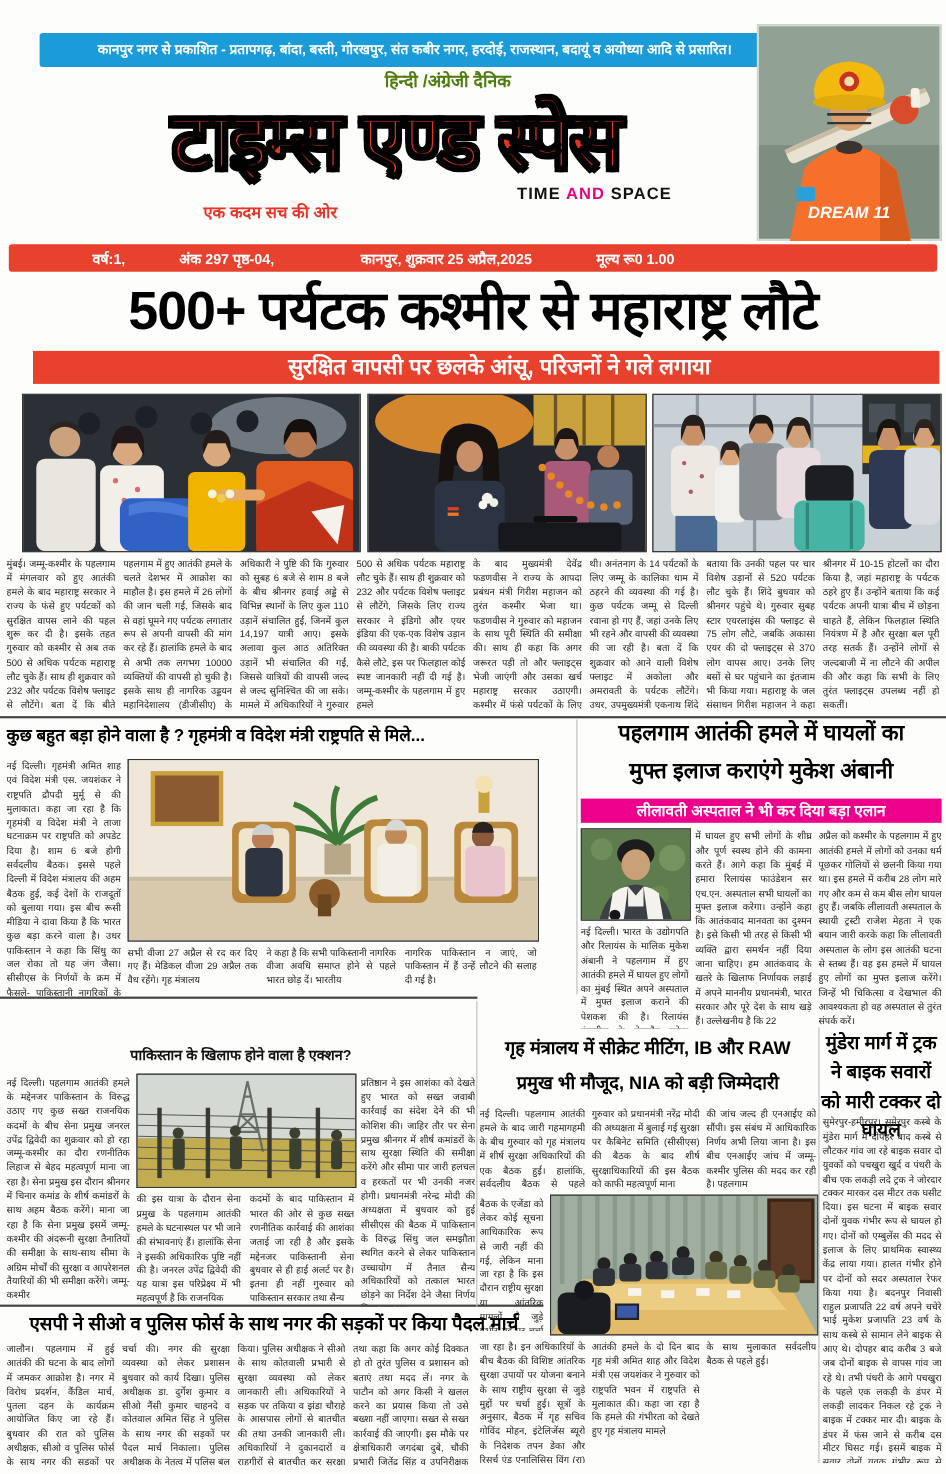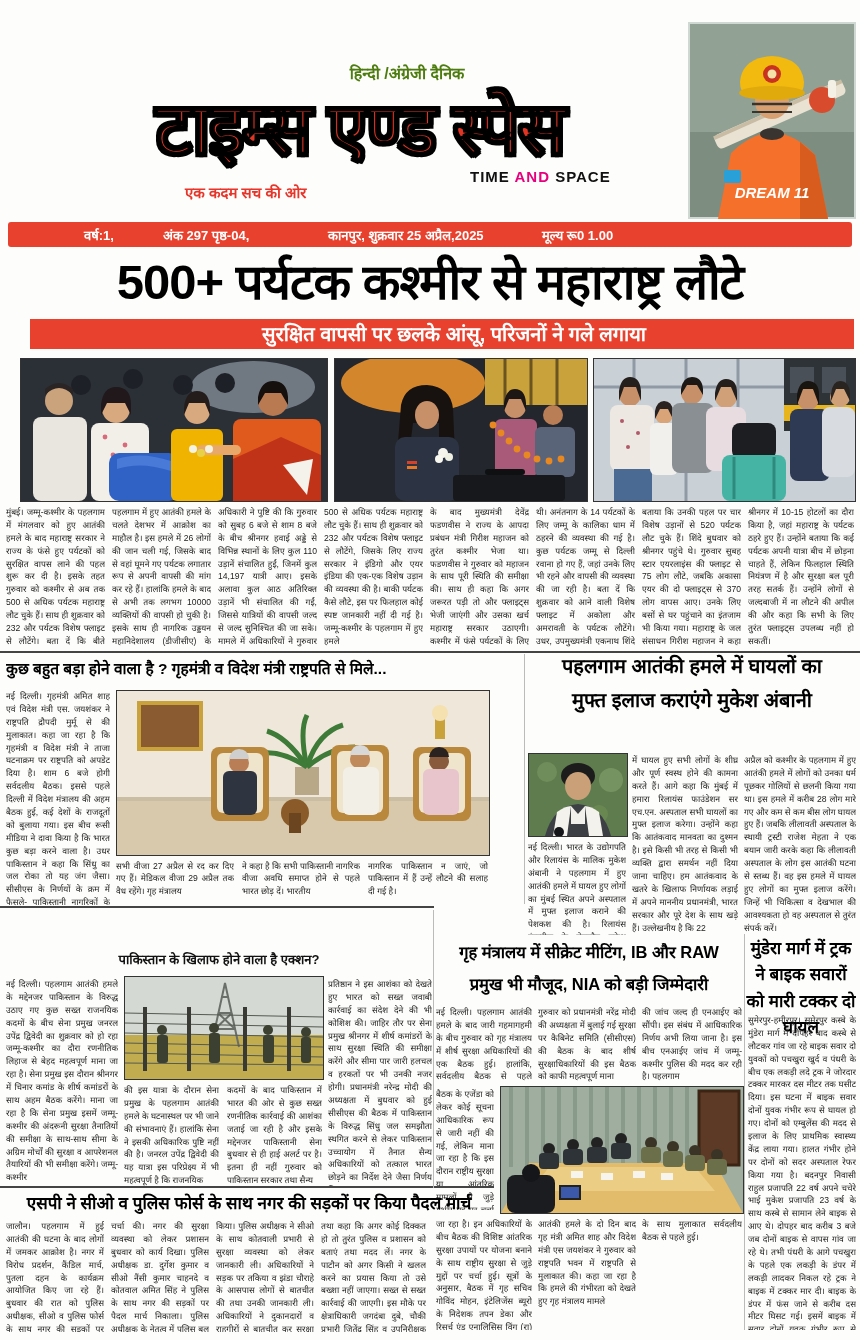--- a/index.html
+++ b/index.html
@@ -85,20 +85,21 @@
   #sp0{left:6px;} #sp1{left:111px;} #sp2{left:216px;} #sp3{left:321px;width:105px;}
   #vr1{left:524px;top:654px;height:250px;}
   #vr2{left:433px;top:910px;height:278px;}
   #vr3{left:744px;top:934px;height:396px;}
 </style>
 </head>
 <body>
 
 <div id="page">
 
+  <div class="abs" id="top-banner">कानपुर नगर से प्रकाशित - प्रतापगढ़, बांदा, बस्ती, गोरखपुर, संत कबीर नगर, हरदोई, राजस्थान, बदायूं व अयोध्या आदि से प्रसारित।</div>
   <div class="abs" id="edition">हिन्दी /अंग्रेजी दैनिक</div>
   <div class="abs" id="masthead-title">टाइम्स एण्ड स्पेस</div>
   <div class="abs" id="tagline">एक कदम सच की ओर</div>
   <div class="abs" id="en-title">
     <span>TIME</span>
     <span class="and">AND</span>
     <span>SPACE</span>
   </div>
 
   <svg class="abs" id="player-photo" viewBox="0 0 168 197">
@@ -292,20 +293,21 @@
       <circle cx="178" cy="122" r="14" fill="#8a5a28"></circle>
         <rect x="172" y="122" width="12" height="20" fill="#6b4420"></rect>
     </svg>
   </div>
   <div class="cap" id="pcap0">सभी वीजा 27 अप्रैल से रद कर दिए गए हैं। मेडिकल वीजा 29 अप्रैल तक वैध रहेंगे। गृह मंत्रालय</div>
   <div class="cap" id="pcap2">नागरिक पाकिस्तान न जाएं, जो पाकिस्तान में हैं उन्हें लौटने की सलाह दी गई है।</div>
   <div class="cap" id="pcap1">ने कहा है कि सभी पाकिस्तानी नागरिक वीजा अवधि समाप्त होने से पहले भारत छोड़ दें। भारतीय</div>
 
   <div class="hl" id="amb-h1">पहलगाम आतंकी हमले में घायलों का</div>
   <div class="hl" id="amb-h2">मुफ्त इलाज कराएंगे मुकेश अंबानी</div>
+  <div class="abs" id="amb-strap">लीलावती अस्पताल ने भी कर दिया बड़ा एलान</div>
   <div class="photo" id="photo-amb">
     <svg width="98" height="82" viewBox="0 0 98 82">
       <rect width="98" height="82" fill="#5e7c4e"></rect>
       <circle cx="18" cy="18" r="10" fill="#7c9a64" opacity="0.6"></circle>
         <circle cx="82" cy="26" r="12" fill="#86a46c" opacity="0.6"></circle>
       <circle cx="70" cy="60" r="9" fill="#729054" opacity="0.6"></circle>
       <ellipse cx="49" cy="22" rx="17" ry="13" fill="#1c1c1c"></ellipse>
       <ellipse cx="49" cy="32" rx="13" ry="14" fill="#caa078"></ellipse>
       <path d="M16,82 Q24,52 49,50 Q74,52 82,82 Z" fill="#3c4044"></path>
       <path d="M42,52 L49,60 L56,52 L56,70 L42,70 Z" fill="#f2f0ea"></path>

